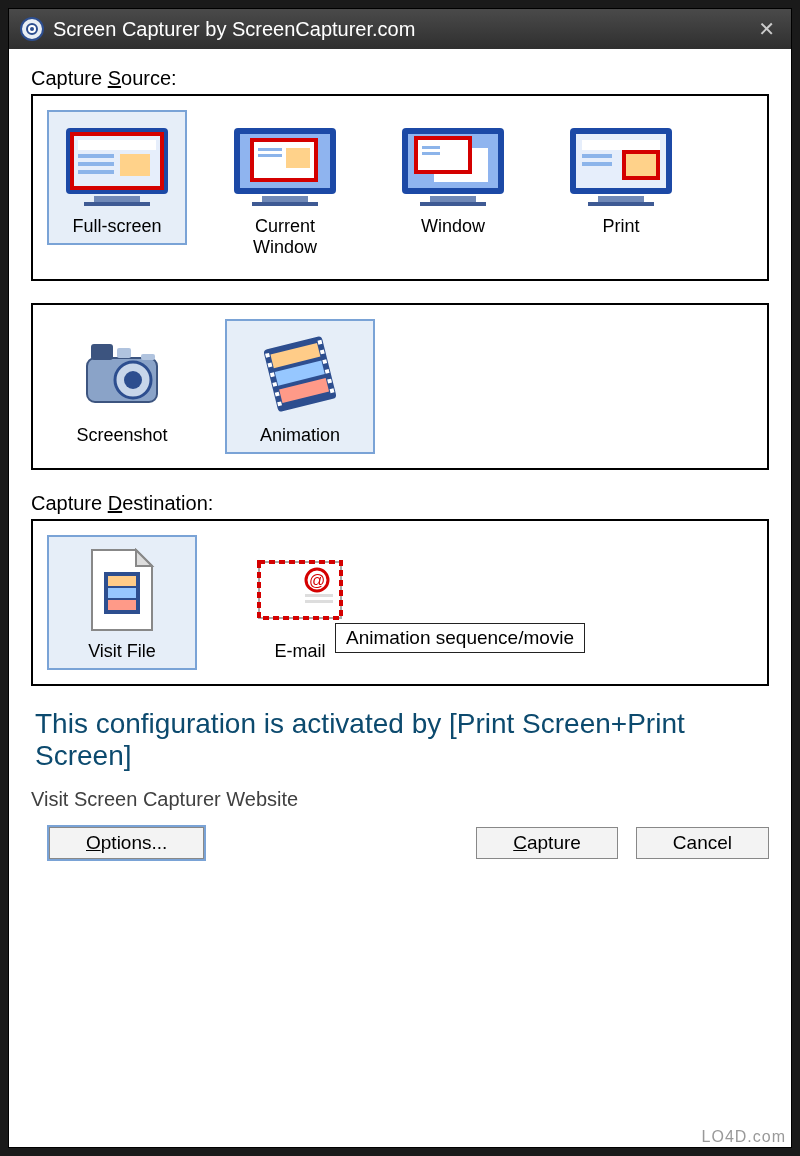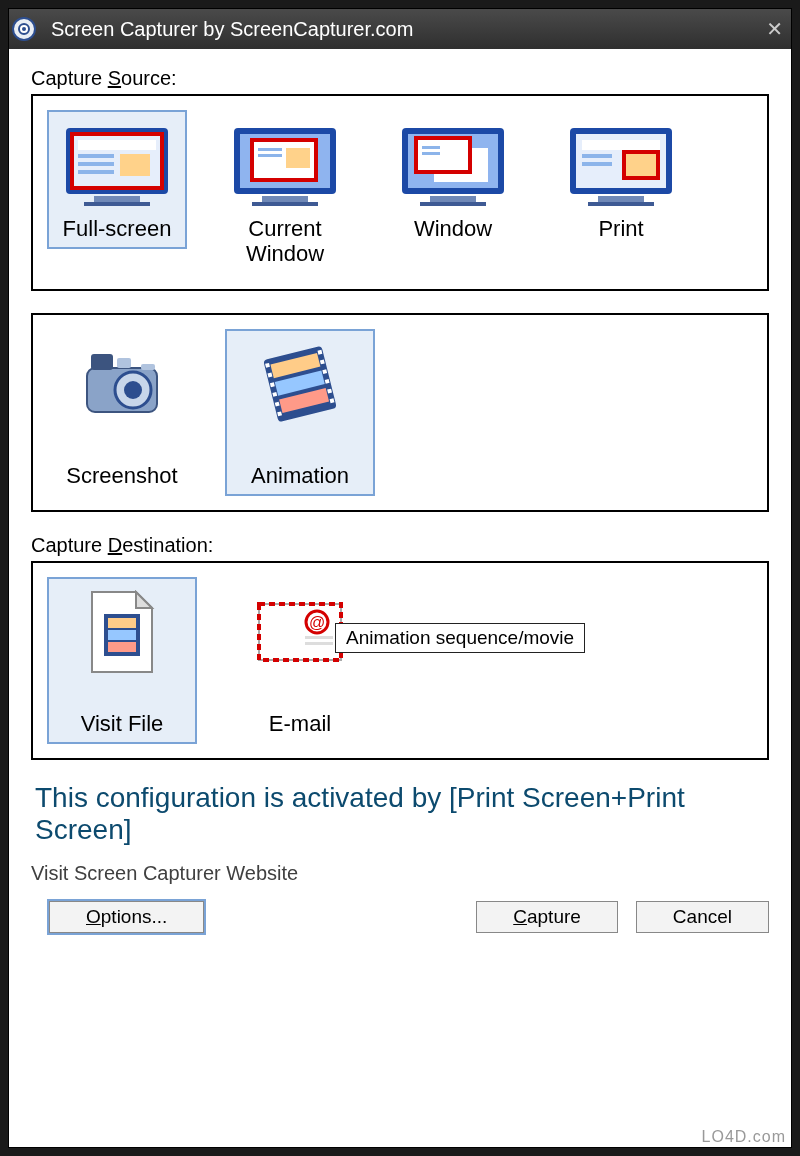--- a/index.html
+++ b/index.html
@@ -14,23 +14,22 @@
   position: absolute;
   left: 8px; top: 8px;
   width: 784px; height: 1140px;
   background: #fff;
   border: 1px solid #000;
 }
 .titlebar {
   height: 40px;
   background: linear-gradient(#4a4a4a,#2f2f2f);
   display: flex; align-items: center;
-  padding: 0 2px;
+  padding: 0 10px;
   color: #fff;
-  gap: 6px;
 }
 .titlebar .app-icon {
   width: 26px; height: 26px; margin-right: 8px;
   display: flex; align-items: center; justify-content: center;
 }
 .titlebar .title { font-size: 20px; flex: 1; }
 .titlebar .close { font-size: 20px; color: #ccc; cursor: pointer; padding: 0 6px; }
 .client { padding: 18px 22px 14px 22px; }
 .section-label { font-size: 20px; color: #000; margin-bottom: 4px; }
 .section-label .u { text-decoration: underline; }
@@ -42,22 +41,22 @@
 }
 .row { display: flex; gap: 28px; align-items: flex-start; }
 .tile {
   display: flex; flex-direction: column; align-items: center;
   width: 140px; padding: 8px 6px 6px 6px;
   border: 2px solid transparent;
   cursor: pointer;
 }
 .tile.selected { background: #e6eef8; border: 2px solid #7aa3d6; }
 .tile .icon-box { width: 110px; height: 90px; display:flex; align-items:center; justify-content:center; }
-.tile .tile-label { font-size: 22px; color: #000; text-align: center; margin-top: 6px; line-height: 1.15; }
-.mode-row .tile, .dest-row .tile { width: 150px; gap: 28px; }
+.tile .tile-label { font-size: 18px; color: #000; text-align: center; margin-top: 6px; line-height: 1.15; }
+.mode-row .tile, .dest-row .tile { width: 150px; }
 .tooltip {
   position: absolute;
   left: 326px; top: 614px;
   background: #fff; border: 1px solid #222;
   font-size: 19px; padding: 3px 10px;
 }
 .status-text { font-size: 28px; color: #0c4a6e; margin: 6px 0 16px 4px; }
 .link { color: #404040; font-size: 20px; cursor: pointer; display: inline-block; margin-bottom: 16px; }
 .button-row { display:flex; align-items:center; }
 .button-row .spacer { flex:1; }

